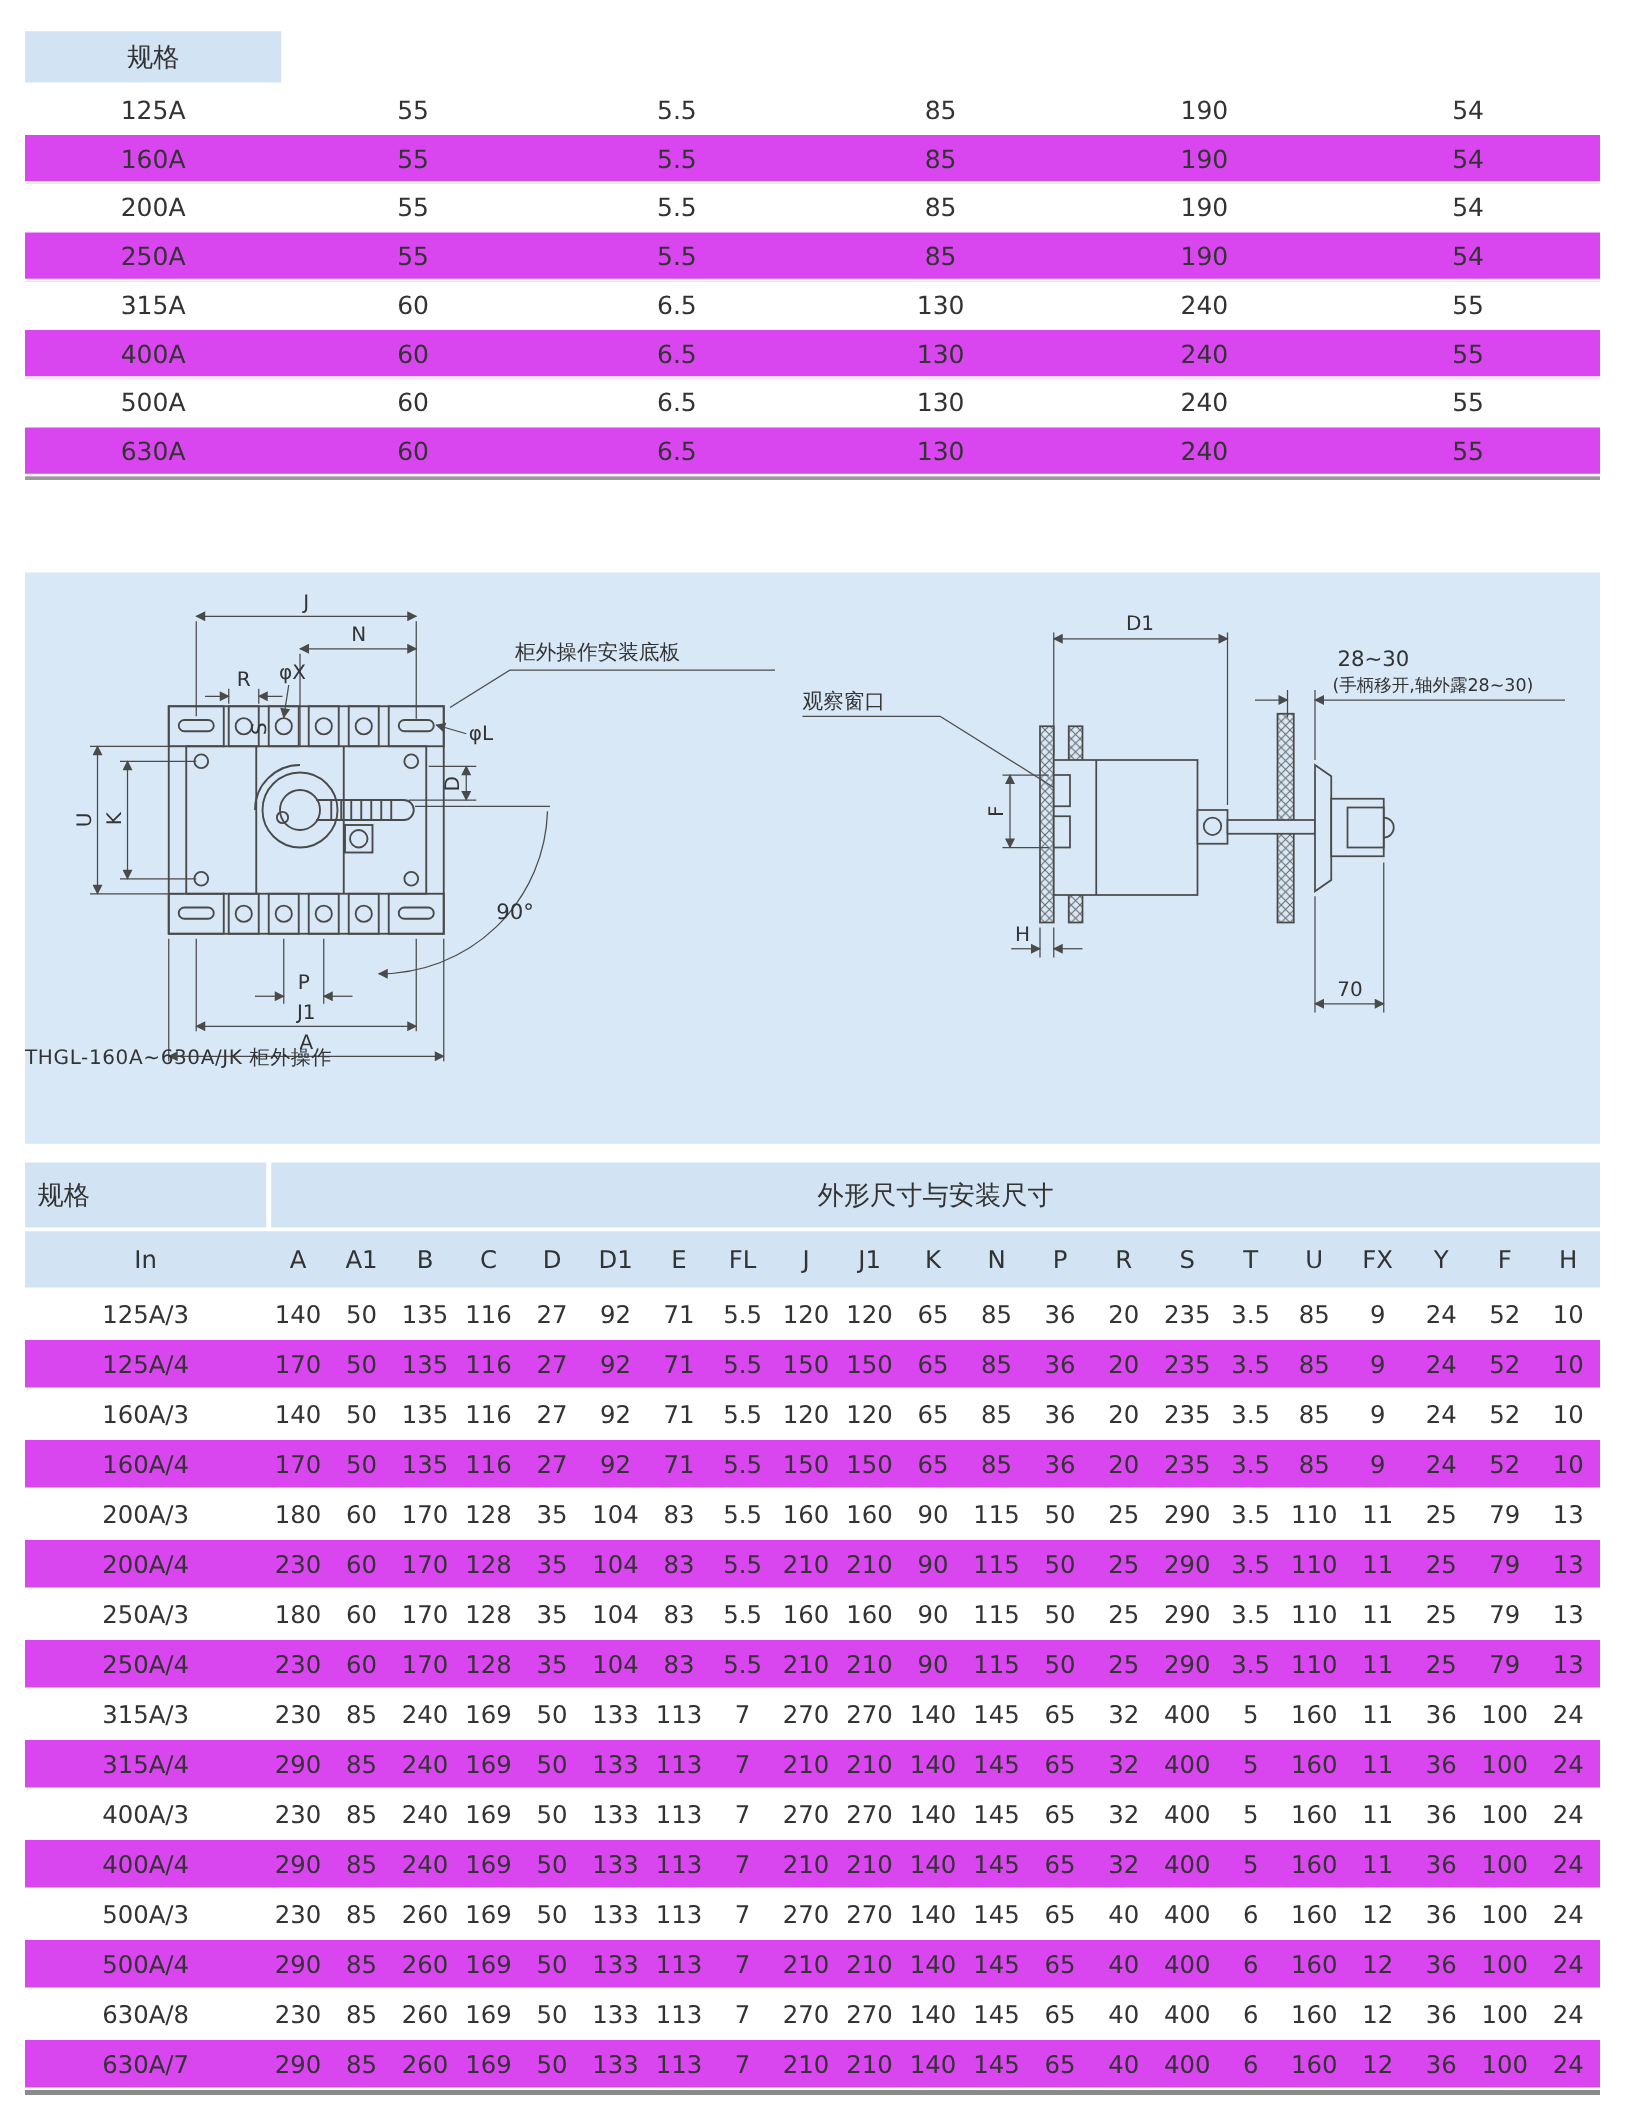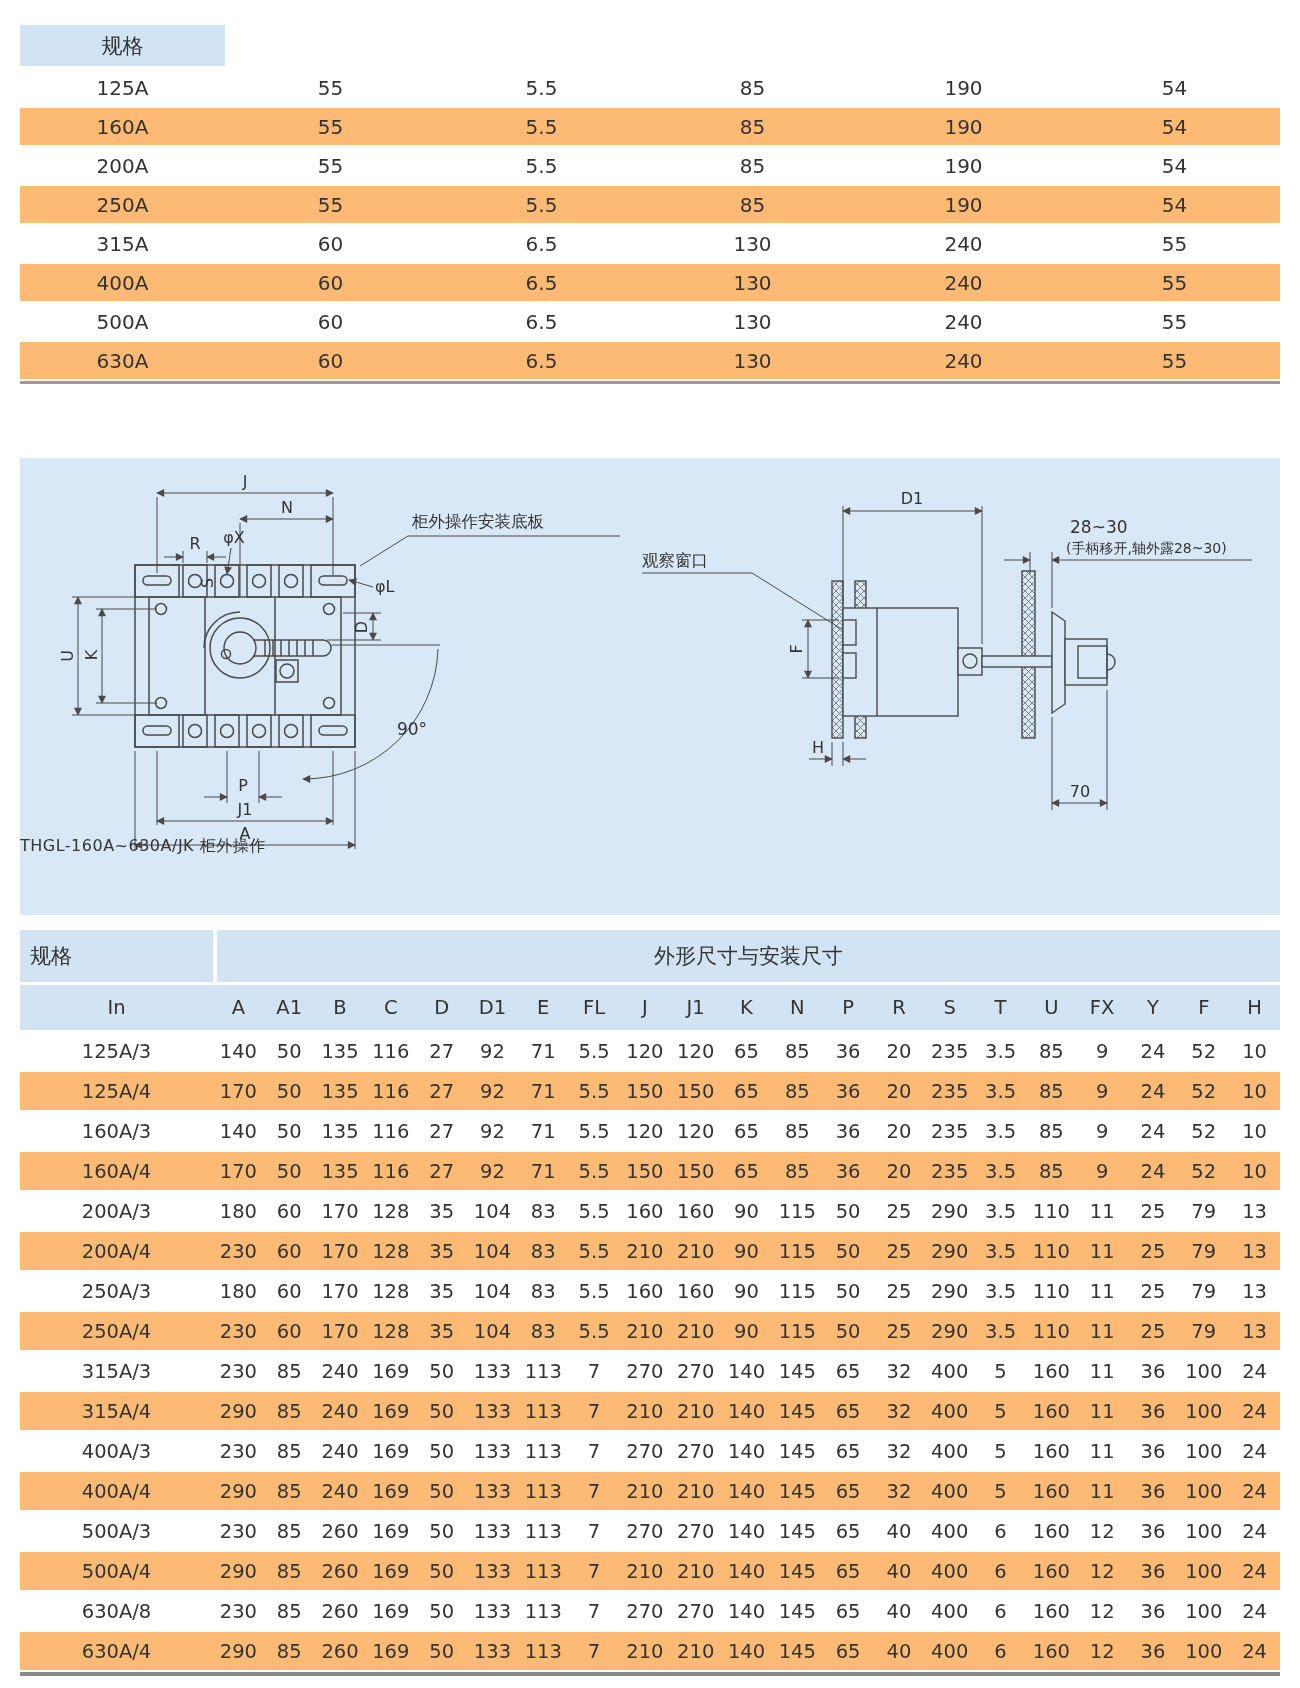--- a/index.html
+++ b/index.html
@@ -14,21 +14,21 @@
   .t1{grid-template-columns:205px repeat(5,1fr);height:39px}
   .t2{grid-template-columns:193px repeat(21,1fr);height:40px}
   .t2>div{font-size:19.5px}
   .hdr{background:transparent;column-gap:4px;border-bottom-width:3px}
   .t1.hdr{grid-template-columns:205px 1fr;height:44px}
   .t2.hdr{grid-template-columns:193px 1fr;height:55px}
   .hdr>div{background:#d2e4f3;height:100%;font-size:21px}
   .sub{background:#d2e4f3}
   .t1.sub{height:39px}
   .t2.sub{height:47px}
-  .alt{background:#fdba74}
+  .alt{background:#d946ef}
   .left{justify-content:flex-start !important;padding-left:10px}
   #panel{position:absolute;left:20px;top:458px;width:1260px;height:457px;background:#d8e8f6}
   #svgFront{position:absolute;left:40px;top:5px}
   #svgSide{position:absolute;left:620px;top:0}
   .caption{position:absolute;left:0;top:378px;width:100%;text-align:left;
            font-size:16px;color:#333;letter-spacing:0.5px}
   svg text{font-family:"DejaVu Sans","Liberation Sans",sans-serif;fill:#333}
   .dimtxt{font-size:16px}
   .cntxt{font-size:16.5px}
 </style>
@@ -714,21 +714,21 @@
           <div>400</div>
           <div>6</div>
           <div>160</div>
           <div>12</div>
           <div>36</div>
           <div>100</div>
           <div>24</div>
         </div>
 
         <div class="row t2 alt">
-          <div>630A/4</div>
+          <div>630A/7</div>
 
         <div>290</div>
           <div>85</div>
           <div>260</div>
           <div>169</div>
           <div>50</div>
           <div>133</div>
           <div>113</div>
           <div>7</div>
           <div>210</div>

